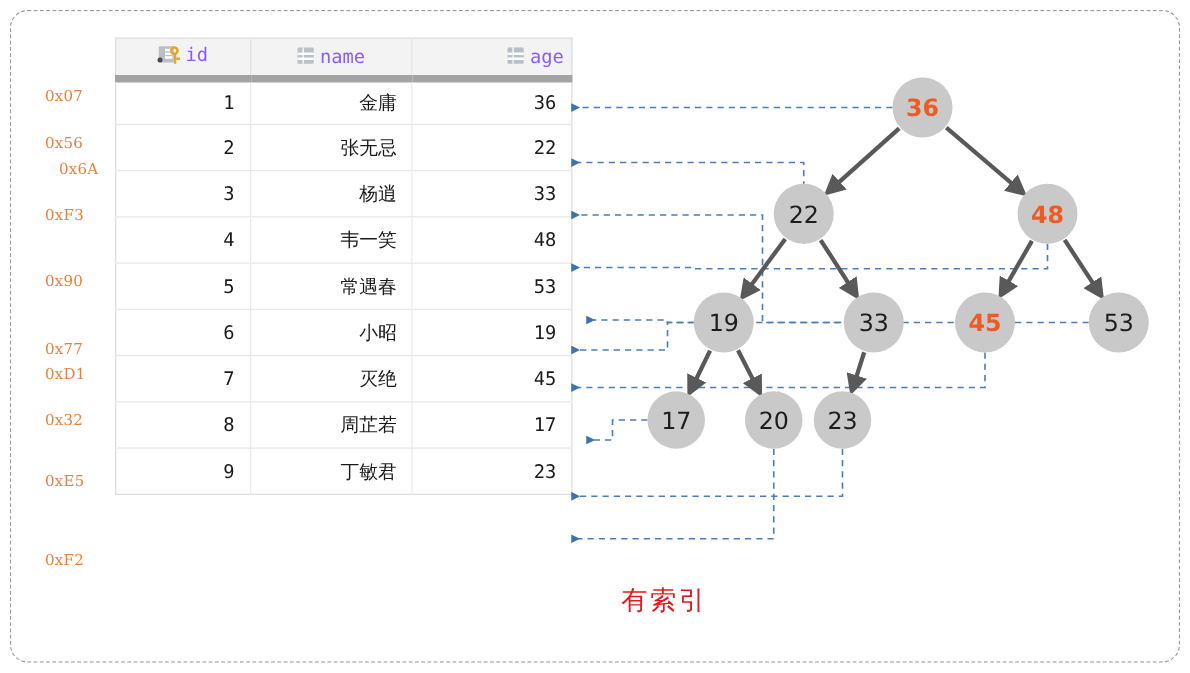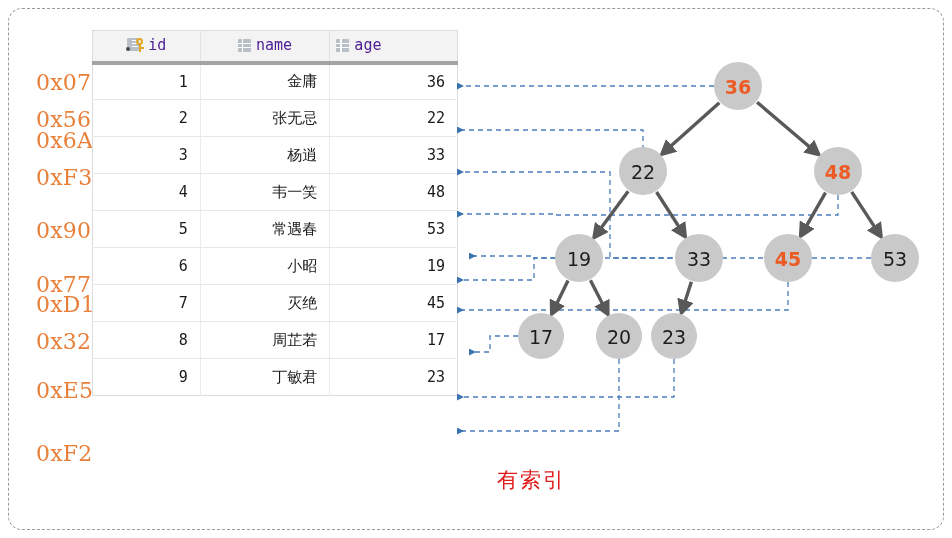--- a/index.html
+++ b/index.html
@@ -31,22 +31,22 @@
     border-collapse: collapse;
     background: #ffffff;
     border: 1px solid #dcdcdc;
   }
   .data-table th {
     background: #f3f3f3;
     height: 32px;
     font-family: "DejaVu Sans Mono", "Liberation Mono", monospace;
     font-size: 15px;
     font-weight: 400;
-    color: #4c1d95;
-    border-bottom: 4px solid #a3a3a3;
+    color: #8b5cf6;
+    border-bottom: 6px solid #a3a3a3;
     border-right: 1px solid #e2e2e2;
     text-align: center;
     padding: 0 6px;
     white-space: nowrap;
   }
   .data-table th:last-child { border-right: none; }
   .th-inner {
     display: inline-flex;
     align-items: center;
     gap: 5px;
@@ -65,21 +65,21 @@
   .data-table td:last-child { border-right: none; }
   .col-id    { width: 108px; text-align: right; padding-right: 22px;
                font-family: "DejaVu Sans Mono", "Liberation Mono", monospace; font-size: 15px;}
   .col-name  { width: 130px; text-align: right; padding-left: 14px;
                font-family: "DejaVu Sans", "Liberation Sans", sans-serif; font-size: 15px;}
   .col-age   { width: 128px; text-align: right; padding-right: 36px;
                font-family: "DejaVu Sans Mono", "Liberation Mono", monospace; font-size: 15px;}
   
   .data-table th.col-id   { text-align: center; padding-right: 6px; }
   .data-table th.col-name { padding-left: 6px; }
-  .data-table th.col-age  { text-align: left; padding-right: 6px; }
+  .data-table th.col-age  { text-align: right; padding-right: 6px; }
 
   
   .icon-grid {
     display: inline-block;
     width: 13px; height: 13px;
     background: #b9bfc6;
     position: relative;
     border-radius: 1px;
     flex: 0 0 auto;
   }
@@ -145,21 +145,21 @@
     width:3px; height:2px; background:#e3a820;
   }
 
   
   .addr {
     position: absolute;
     left: 36px;
     width: 54px;
     text-align: left;
     font-family: "DejaVu Serif", "Liberation Serif", serif;
-    font-size: 22px;
+    font-size: 12px;
     color: #E8803A;
     letter-spacing: 0.2px;
   }
 
   
   #overlay {
     position: absolute;
     left: 0; top: 0;
     width: 952px; height: 538px;
     pointer-events: none;

